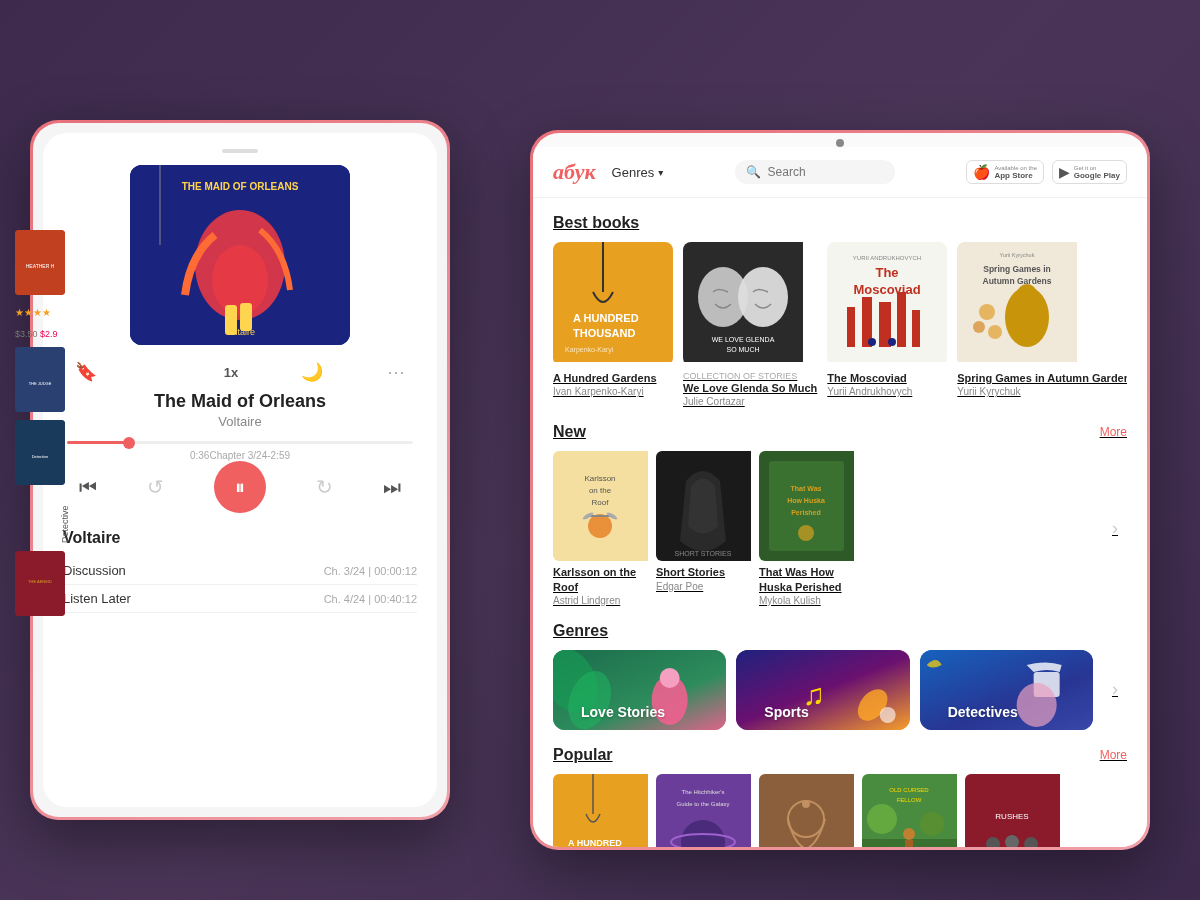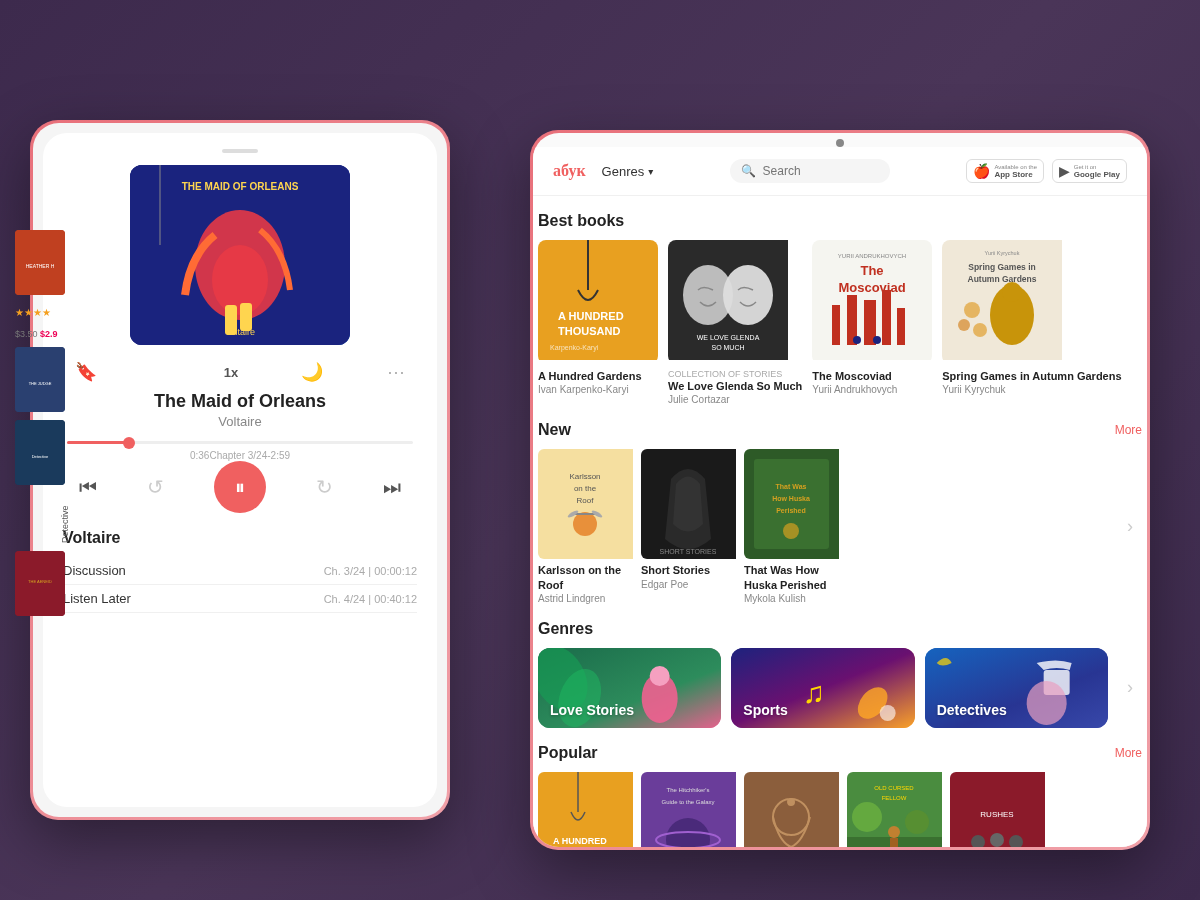--- a/index.html
+++ b/index.html
@@ -227,23 +227,24 @@
     .app-header {
       background: white;
       padding: 12px 20px;
       display: flex;
       align-items: center;
       justify-content: space-between;
       border-bottom: 1px solid #f0f0f0;
       flex-shrink: 0;
     }
     .app-logo {
-      font-size: 16px;
+      font-size: 22px;
       font-weight: 700;
       color: #f06060;
+      font-style: italic;
       font-family: Georgia, serif;
     }
     .app-logo span { color: #f06060; }
     .genres-btn {
       display: flex;
       align-items: center;
       gap: 4px;
       font-size: 13px;
       color: #333;
       cursor: pointer;
@@ -280,22 +281,23 @@
       font-size: 8px;
       color: #555;
       cursor: pointer;
     }
     .store-badge-icon { font-size: 14px; }
 
     
     .app-content {
       flex: 1;
       overflow-y: auto;
-      padding: 16px 5px;
+      padding: 16px 20px;
       background: white;
+      text-decoration: underline;
     }
     .app-content::-webkit-scrollbar { width: 0; }
 
     
     .section-header {
       display: flex;
       justify-content: space-between;
       align-items: center;
       margin-bottom: 10px;
       margin-top: 16px;
@@ -386,21 +388,21 @@
       height: 80px;
       border-radius: 12px;
       overflow: hidden;
       position: relative;
       cursor: pointer;
       min-width: 0;
     }
     .genre-label {
       position: absolute;
       bottom: 10px;
-      left: 12px;
+      left: 28px;
       color: white;
       font-size: 14px;
       font-weight: 700;
       text-shadow: 0 1px 3px rgba(0,0,0,0.3);
     }
     .genre-love { background: linear-gradient(135deg, #1a6b4a 0%, #2d8c5c 40%, #f06090 100%); }
     .genre-sports { background: linear-gradient(135deg, #1a237e 0%, #7b1fa2 40%, #ffa726 100%); }
     .genre-detectives { background: linear-gradient(135deg, #1565c0 0%, #283593 60%, #3949ab 100%); }
 
     
@@ -511,21 +513,21 @@
 <div style="position:absolute;left:15px;top:230px;width:55px;display:flex;flex-direction:column;gap:8px;z-index:2;">
   <div style="width:50px;height:65px;border-radius:4px;overflow:hidden;background:#c04020;">
     <svg viewBox="0 0 50 65" width="50" height="65">
       <rect width="50" height="65" fill="#c04020"></rect>
       <text x="25" y="38" text-anchor="middle" fill="white" font-size="5" font-family="sans-serif">HEATHER H</text>
     </svg>
   </div>
   <div style="width:50px;height:18px;display:flex;gap:2px;align-items:center;">
     <span style="color:#f4a020;font-size:10px;">★★★★</span>
   </div>
-  <div style="font-size:9px;color:#777;">$3.50 <span style="color:#e05;font-weight:bold;">$2.9</span></div>
+  <div style="font-size:9px;color:#777;">$3.50 <span style="color:#e05;">$2.9</span></div>
 
   <div style="width:50px;height:65px;border-radius:4px;overflow:hidden;background:#2a4070;">
     <svg viewBox="0 0 50 65" width="50" height="65">
       <rect width="50" height="65" fill="#2a4070"></rect>
       <text x="25" y="38" text-anchor="middle" fill="white" font-size="4" font-family="sans-serif">THE JUDGE</text>
     </svg>
   </div>
 
   <div style="width:50px;height:65px;border-radius:4px;overflow:hidden;background:#1a3a5c;">
     <svg viewBox="0 0 50 65" width="50" height="65">

